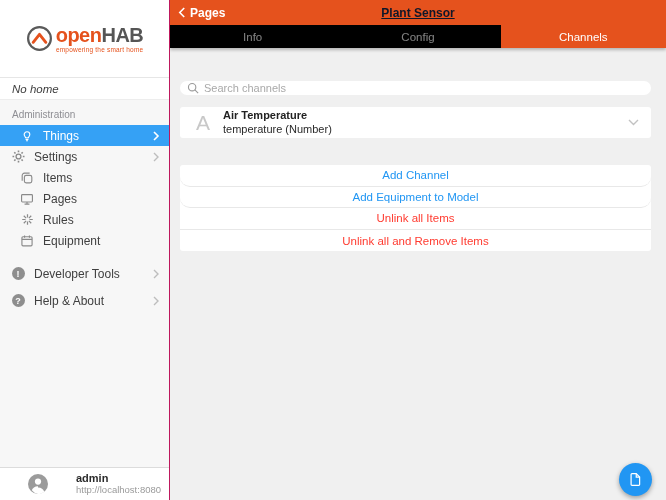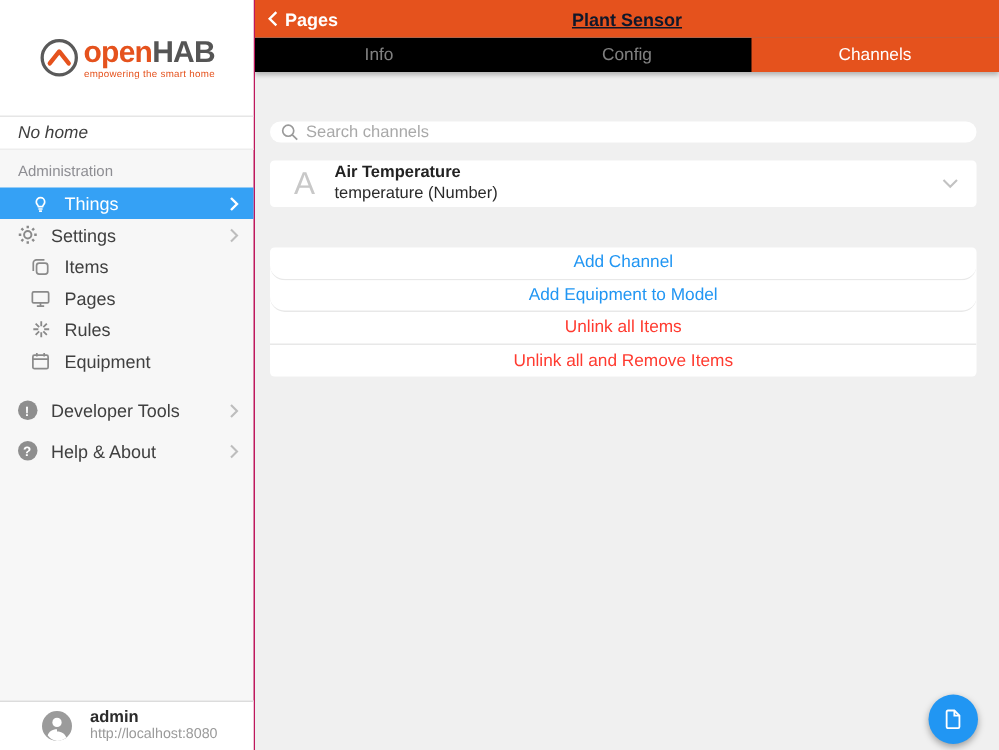--- a/index.html
+++ b/index.html
@@ -36,21 +36,21 @@
   .menu-item.selected { background:#35a1f5; color:#fff; }
   .menu-item.selected .mi-icon, .menu-item.selected .chev { color:#fff; }
   .secondary { margin-top:12px; }
   .secondary .menu-item { margin-bottom:6px; }
   .badge-circle { width:13px; height:13px; border-radius:50%; background:#8e8e8e; color:#fff;
     font-size:9px; font-weight:bold; display:flex; align-items:center; justify-content:center; }
 
   .sidebar-footer { position:absolute; left:0; right:0; bottom:0; height:33px;
     background:#fff; border-top:1px solid #dcdcdc; display:flex; align-items:center; }
   .avatar { margin-left:28px; width:20px; height:20px; flex:0 0 20px; }
-  .footer-text { margin-left:12px; line-height:1.1; }
+  .footer-text { margin-left:28px; line-height:1.1; }
   .footer-name { font-size:11px; font-weight:bold; color:#2b2b2b; }
   .footer-url { font-size:9.5px; color:#9a9a9a; margin-top:1px; }
 
   
   .topnav { position:absolute; left:170px; top:0; right:0; height:25px;
     background:#e5521d; display:flex; align-items:center; z-index:5; }
   .back-btn { display:flex; align-items:center; gap:4px; margin-left:8px;
     color:#fff; font-size:12px; font-weight:bold; cursor:pointer; z-index:2; }
   .nav-title { position:absolute; left:0; right:0; text-align:center; color:#0f172a;
     font-size:12px; font-weight:bold; pointer-events:none;text-decoration:underline; }

